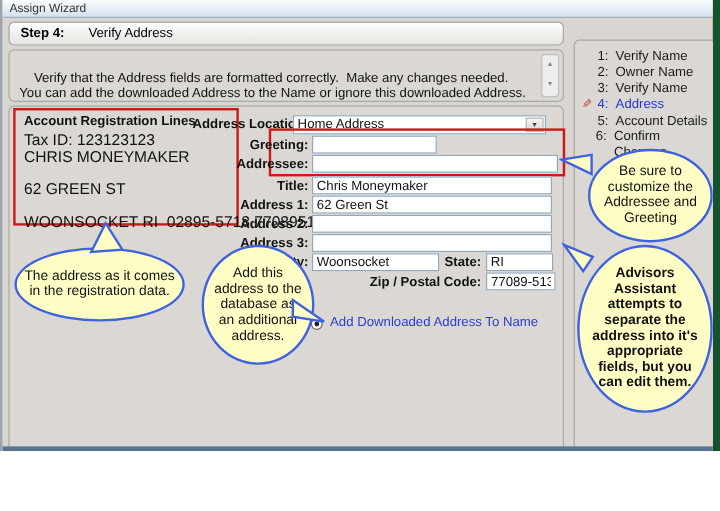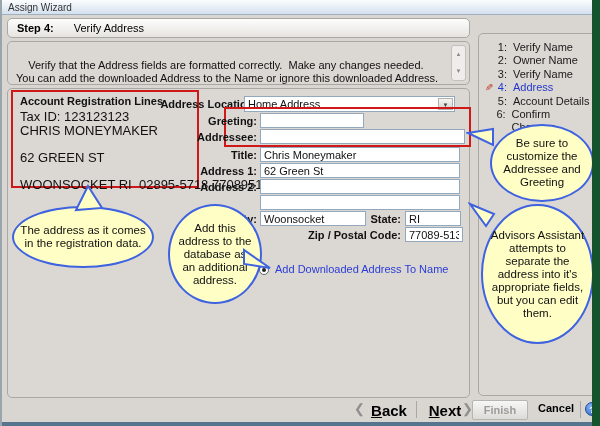--- a/index.html
+++ b/index.html
@@ -1,19 +1,19 @@
 <!DOCTYPE html>
 <html><head>
 <meta charset="utf-8">
 <style>
   * { margin:0; padding:0; box-sizing:border-box; }
   body { background:#fff; font-family:"Liberation Sans", sans-serif; }
   .window{
-    position:relative; width:600px; height:426px; overflow:hidden;
-    background:#d9d6d1; border-left:2px solid #9aa4ac; border-right:8px solid #14532d;
+    position:relative; width:600px; height:376px; overflow:hidden;
+    background:#d9d6d1; border-left:2px solid #9aa4ac; border-right:6px solid #14532d;
   }
   .titlebar{
     position:absolute; left:0; top:0; width:100%; height:15px;
     background:linear-gradient(#fbfdfe,#d4e0ee);
     border-bottom:1px solid #9fb0c0; font-size:10px; color:#333;
     line-height:15px; padding-left:6px;
   }
   .panel{ position:absolute; background:#dbd8d3; border:1px solid #a8a8a4; border-radius:5px; }
   .step-header{ left:5px; top:18px; width:463px; height:20px;
     background:linear-gradient(#fdfdfc,#e6e4e0); font-size:11px; line-height:19px; padding-left:9px; color:#000;}
@@ -141,20 +141,21 @@
 
   <div class="flabel" style="left:130px; top:149px; width:125px;">Title:</div>
   <input class="tfield" style="left: 258px; top: 147px; width: 200px;" value="Chris Moneymaker">
 
   <div class="flabel" style="left:130px; top:165px; width:125px;">Address 1:</div>
   <input class="tfield" style="left: 258px; top: 163px; width: 200px;" value="62 Green St">
 
   <div class="flabel" style="left:130px; top:181px; width:125px;">Address 2:</div>
   <input class="tfield" style="left: 258px; top: 179px; width: 200px;" value="">
 
+  <div class="flabel" style="left:130px; top:197px; width:125px;">Address 3:</div>
   <input class="tfield" style="left: 258px; top: 195px; width: 200px;" value="">
 
   <div class="flabel" style="left:130px; top:213px; width:125px;">City:</div>
   <input class="tfield" style="left: 258px; top: 211px; width: 106px;" value="Woonsocket">
   <div class="flabel" style="left:345px; top:213px; width:54px;">State:</div>
   <input class="tfield" style="left: 403px; top: 211px; width: 56px;" value="RI">
 
   <div class="flabel" style="left:270px; top:229px; width:129px;">Zip / Postal Code:</div>
   <input class="tfield" style="left: 403px; top: 227px; width: 58px;" value="77089-5133">
 
@@ -169,21 +170,21 @@
   <div class="callout" style="left:166px; top:204px; width:94px; height:100px;">Add this address to the database as an additional address.</div>
   <svg class="tail" style="left:238px; top:246px;" width="32" height="26">
     <polygon points="30,22 4,4 4,18" fill="#ffffc5" stroke="#3f63e0" stroke-width="2"></polygon>
   </svg>
 
   <div class="callout" style="left:488px; top:124px; width:104px; height:78px;">Be sure to customize the Addressee and Greeting</div>
   <svg class="tail" style="left:464px; top:126px;" width="30" height="22">
     <polygon points="2,7 27,3 27,19" fill="#ffffc5" stroke="#3f63e0" stroke-width="2"></polygon>
   </svg>
 
-  <div class="callout" style="left:479px; top:204px; width:113px; height:140px;">Advisors Assistant attempts to separate the address into it's appropriate fields, but you can edit them.</div>
+  <div class="callout" style="left:479px; top:204px; width:113px; height:140px;font-weight:bold;">Advisors Assistant attempts to separate the address into it's appropriate fields, but you can edit them.</div>
   <svg class="tail" style="left:466px; top:200px;" width="30" height="28">
     <polygon points="2,4 26,14 18,26" fill="#ffffc5" stroke="#3f63e0" stroke-width="2"></polygon>
   </svg>
 
   <div class="btn-bar">
     <span class="chev" style="left:352px;">❮</span>
     <div class="nav-btn" style="left:365px; width:44px;">Back</div>
     <div class="vsep" style="left:414px;"></div>
     <div class="nav-btn" style="left:422px; width:42px;">Next</div>
     <span class="chev" style="left:460px;">❯</span>

